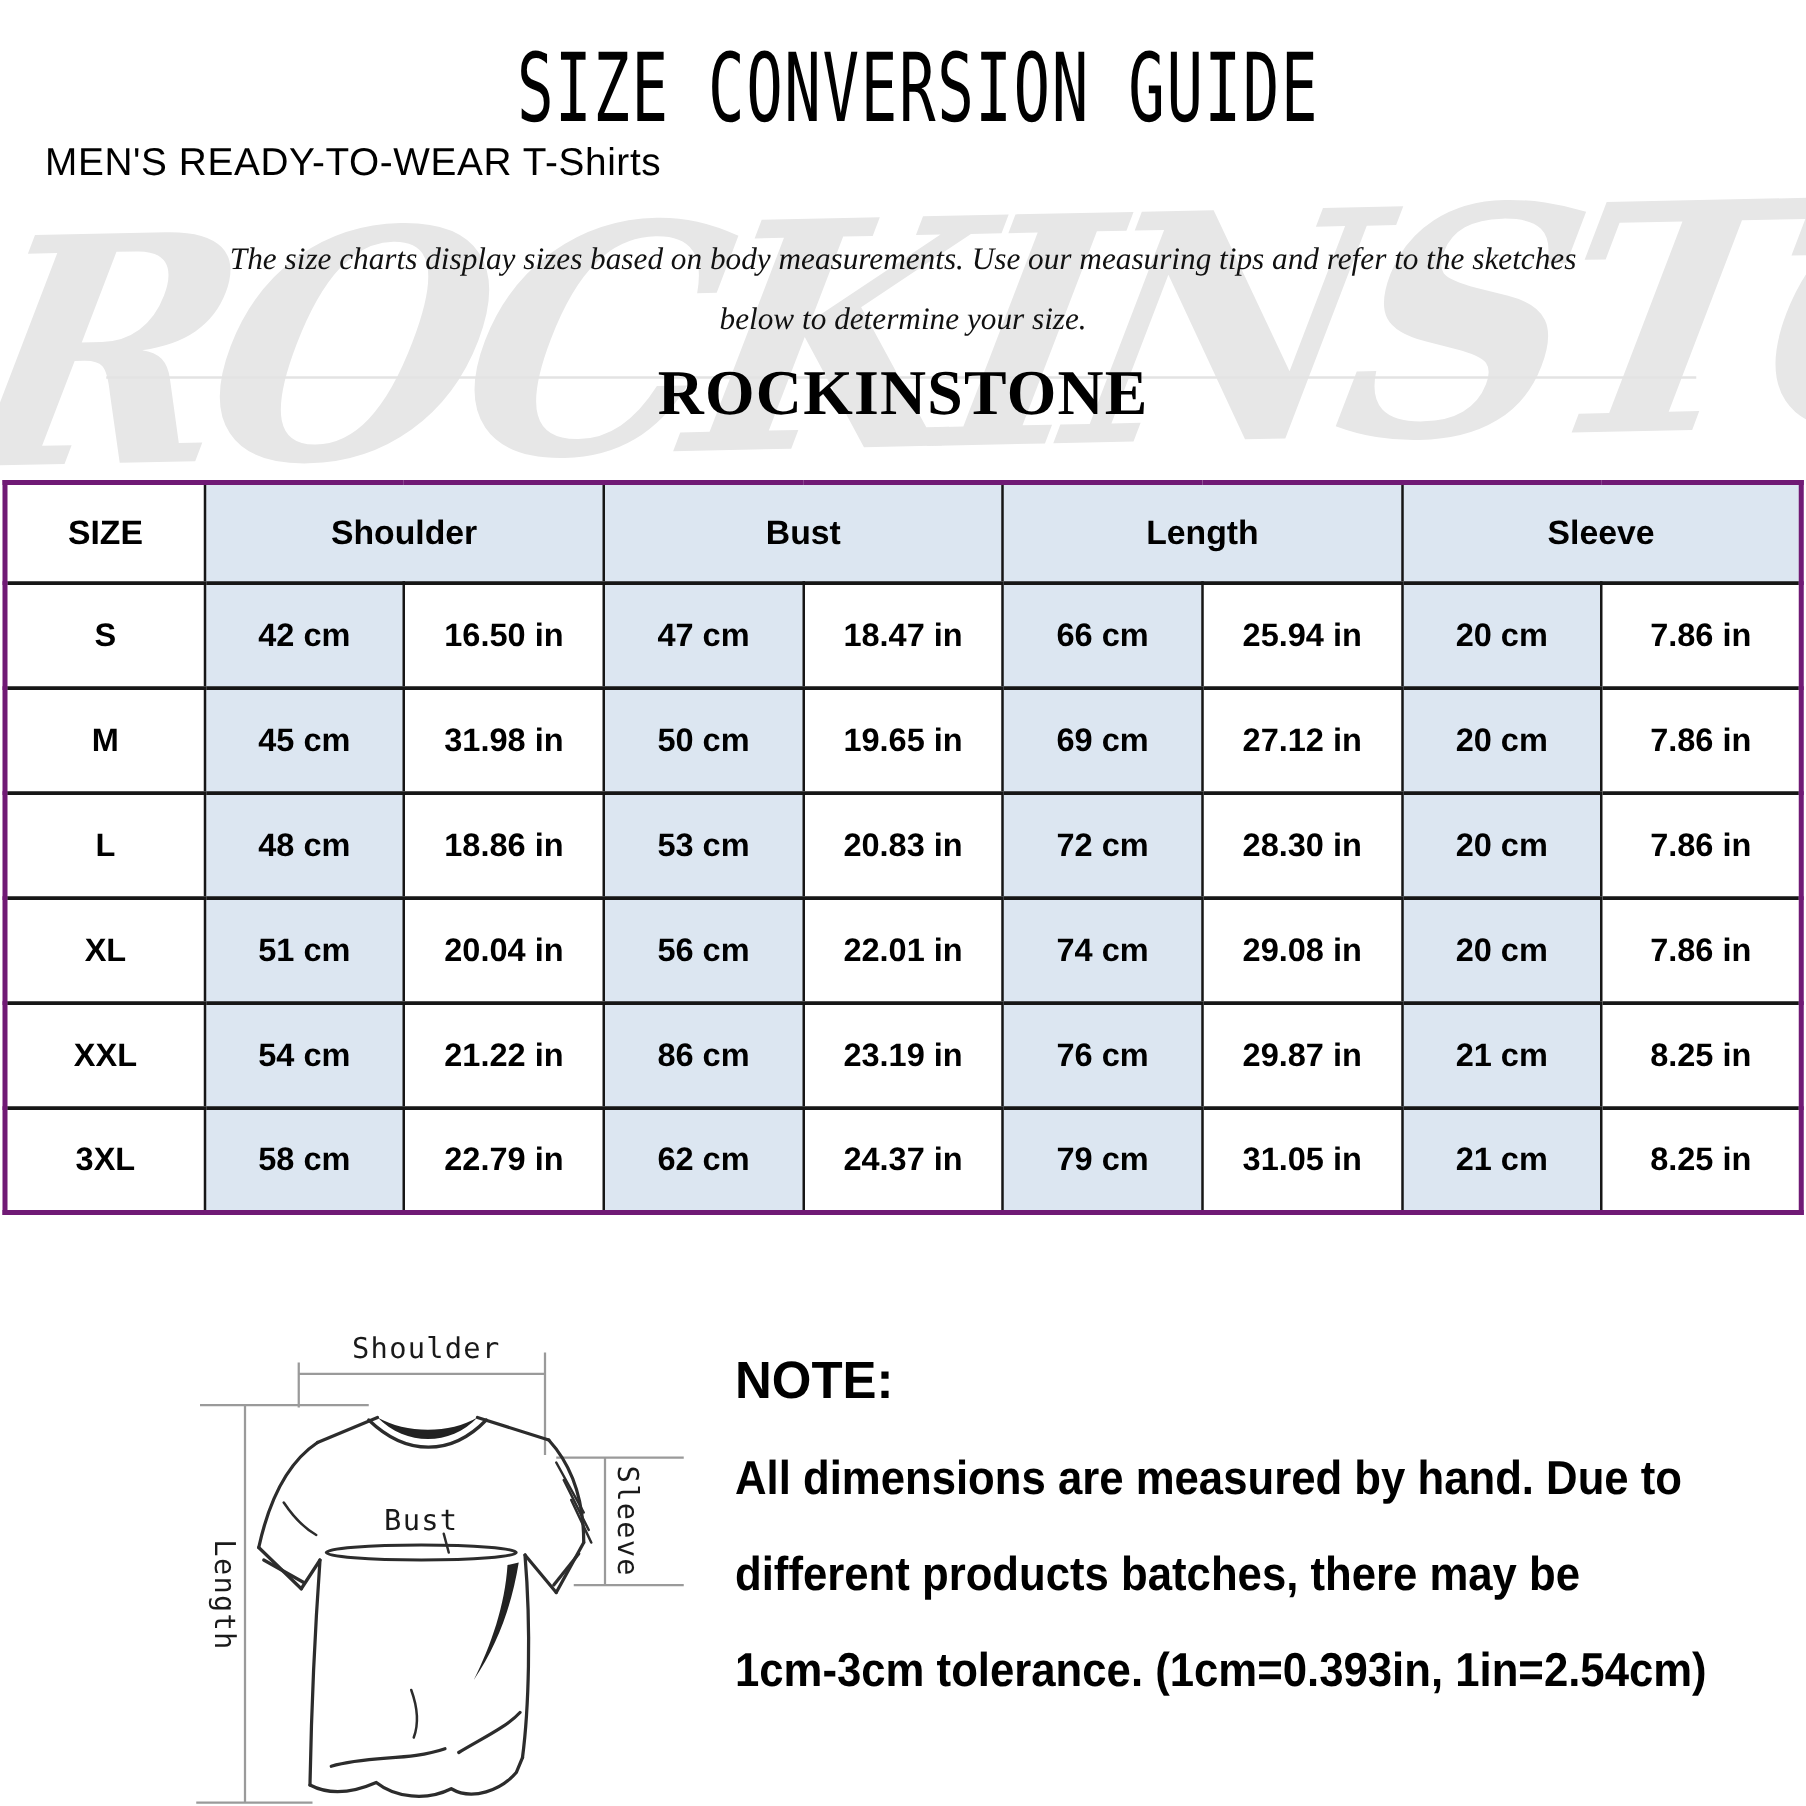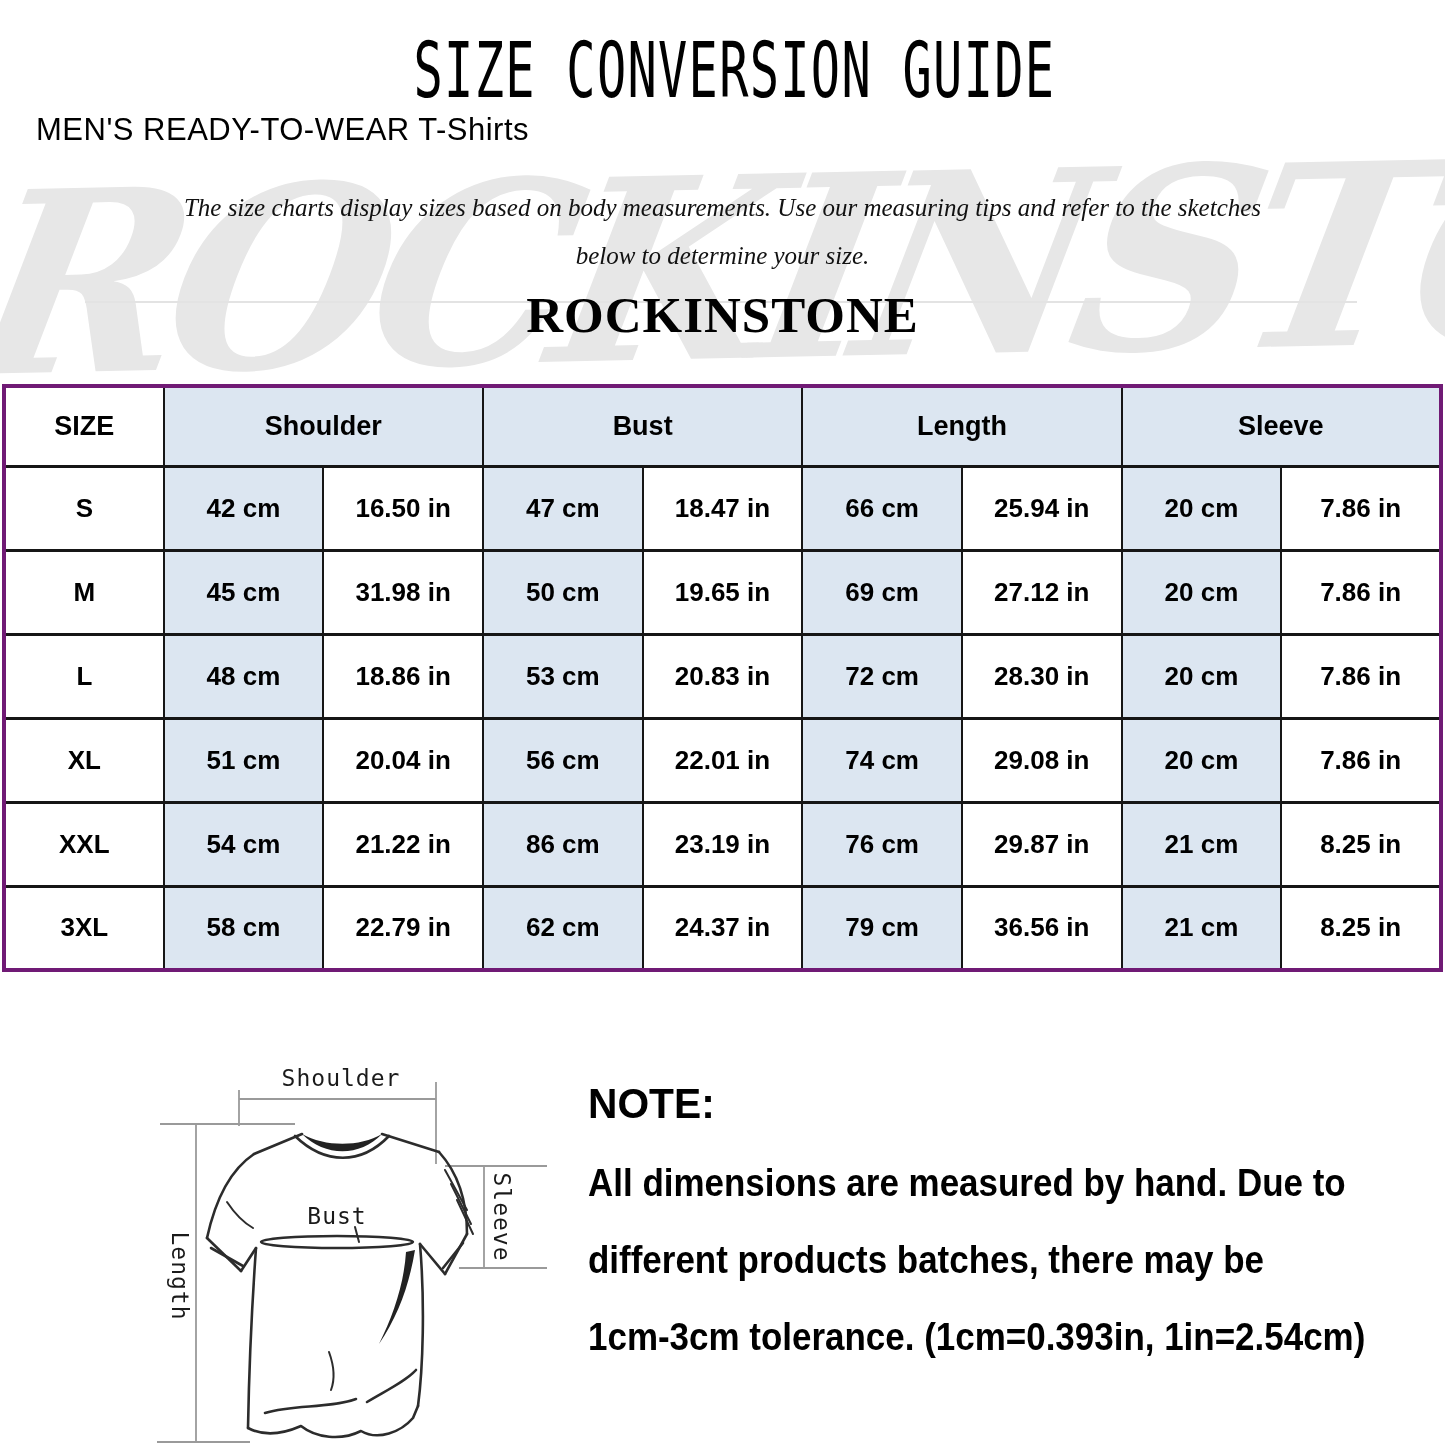--- a/index.html
+++ b/index.html
@@ -208,21 +208,21 @@
         <td class="blue">21 cm</td>
         <td>8.25 in</td>
       </tr>
       <tr>
         <td>3XL</td>
         <td class="blue">58 cm</td>
         <td>22.79 in</td>
         <td class="blue">62 cm</td>
         <td>24.37 in</td>
         <td class="blue">79 cm</td>
-        <td>36.56 in</td>
+        <td>31.05 in</td>
         <td class="blue">21 cm</td>
         <td>8.25 in</td>
       </tr>
     </tbody>
 </table>
 
 <svg class="diagram" viewBox="0 0 545 393" xmlns="http://www.w3.org/2000/svg">
 
   <g stroke="#9a9a9a" stroke-width="1.8" fill="none">
 

